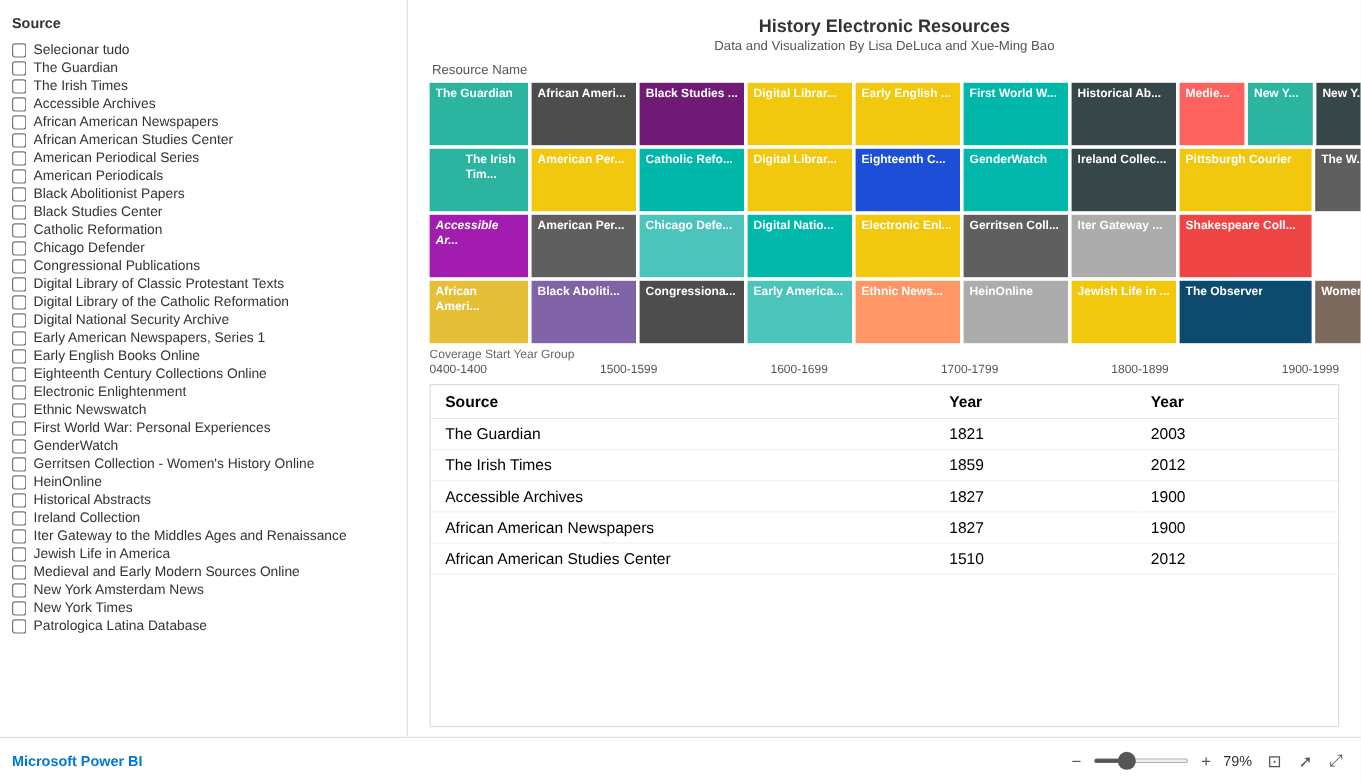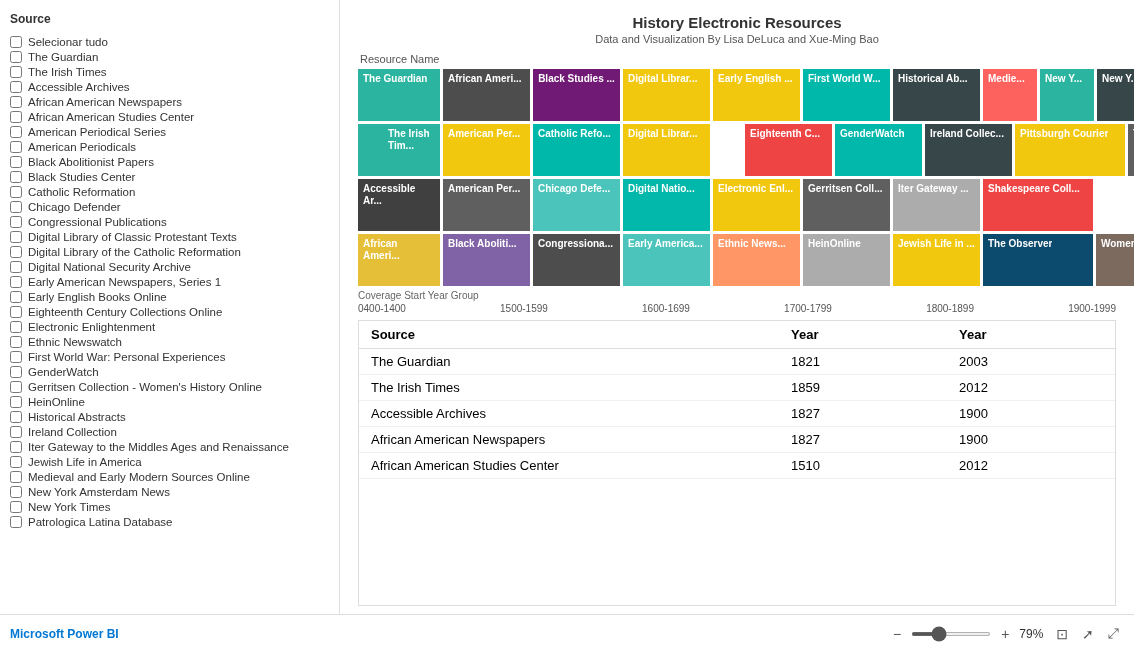--- a/index.html
+++ b/index.html
@@ -243,38 +243,38 @@
             </div>
             <div class="treemap-cell" style="background: rgb(242, 200, 15); width: 87px; min-width: 87px; height: 100%;">
               <span>American Per...</span>
             </div>
             <div class="treemap-cell" style="background: rgb(0, 184, 170); width: 87px; min-width: 87px; height: 100%;">
               <span>Catholic Refo...</span>
             </div>
             <div class="treemap-cell" style="background: rgb(242, 200, 15); width: 87px; min-width: 87px; height: 100%;">
               <span>Digital Librar...</span>
             </div>
-            <div class="treemap-cell" style="background: #ef4444; width: 87px; min-width: 87px; height: 100%; margin-left: 32px;">
+            <div class="treemap-cell" style="background: #1d4ed8; width: 87px; min-width: 87px; height: 100%;">
               <span>Eighteenth C...</span>
             </div>
             <div class="treemap-cell" style="background: rgb(1, 184, 170); width: 87px; min-width: 87px; height: 100%;">
               <span>GenderWatch</span>
             </div>
             <div class="treemap-cell" style="background: rgb(55, 70, 73); width: 87px; min-width: 87px; height: 100%;">
               <span>Ireland Collec...</span>
             </div>
             <div class="treemap-cell" style="background: rgb(242, 200, 15); width: 110px; min-width: 110px; height: 100%;">
               <span>Pittsburgh Courier</span>
             </div>
             <div class="treemap-cell" style="background: rgb(95, 95, 95); width: 54px; min-width: 54px; height: 100%;">
               <span>The W...</span>
             </div>
           </div>
           <div style="display: flex; gap: 3px; height: 52px;">
-            <div class="treemap-cell" style="background: #404040; width: 82px; min-width: 82px; height: 100%;">
+            <div class="treemap-cell" style="background: #a21caf; width: 82px; min-width: 82px; height: 100%; font-style: italic;">
               <span>Accessible Ar...</span>
             </div>
             <div class="treemap-cell" style="background: rgb(95, 95, 95); width: 87px; min-width: 87px; height: 100%;">
               <span>American Per...</span>
             </div>
             <div class="treemap-cell" style="background: rgb(75, 197, 188); width: 87px; min-width: 87px; height: 100%;">
               <span>Chicago Defe...</span>
             </div>
             <div class="treemap-cell" style="background: rgb(1, 184, 170); width: 87px; min-width: 87px; height: 100%;">
               <span>Digital Natio...</span>

